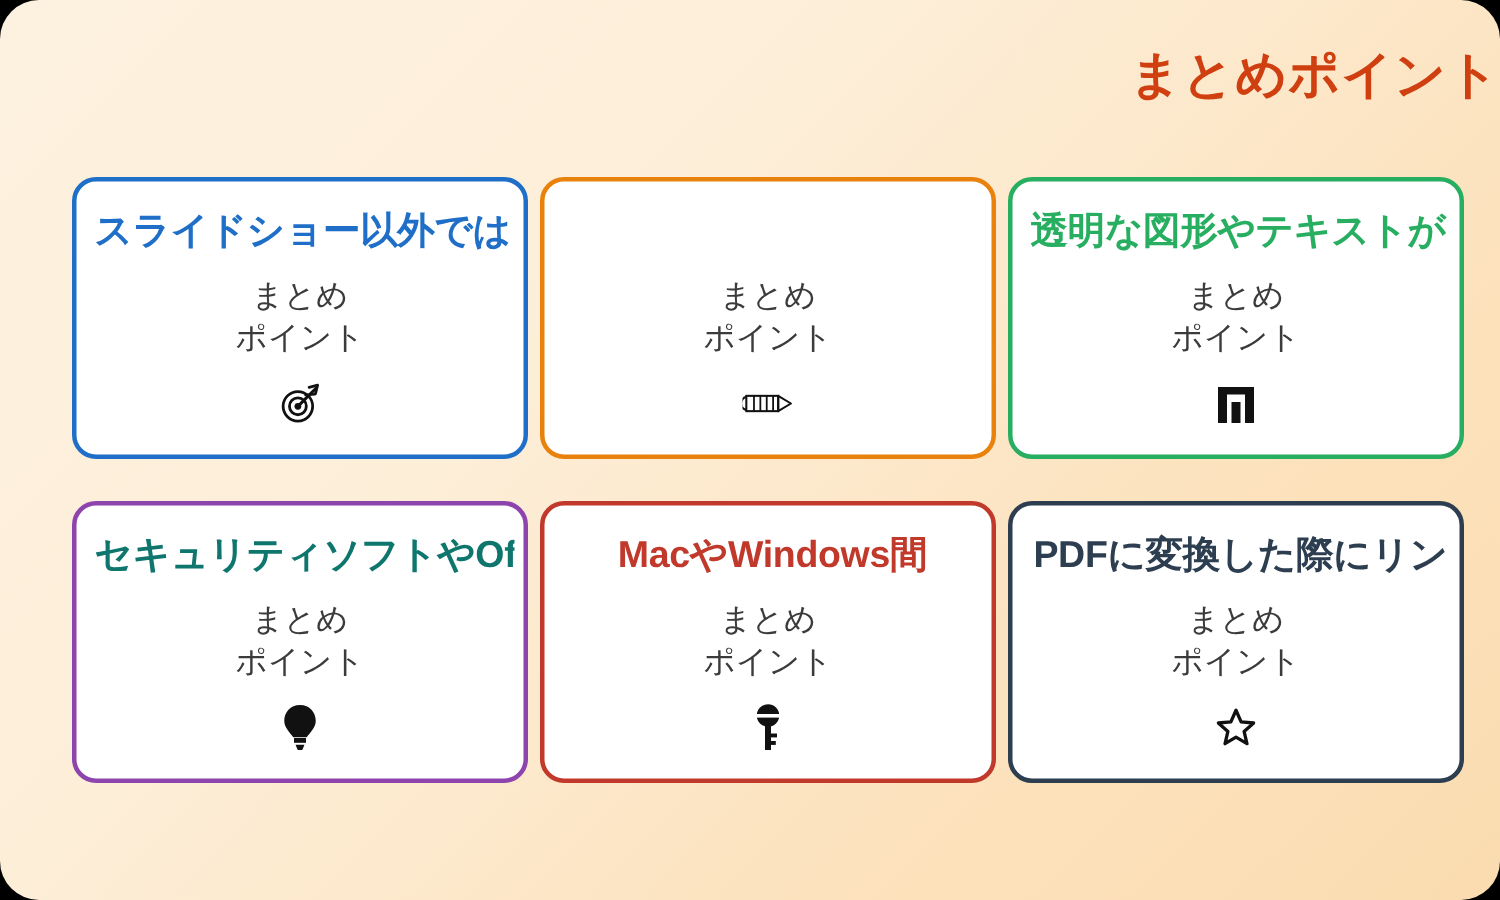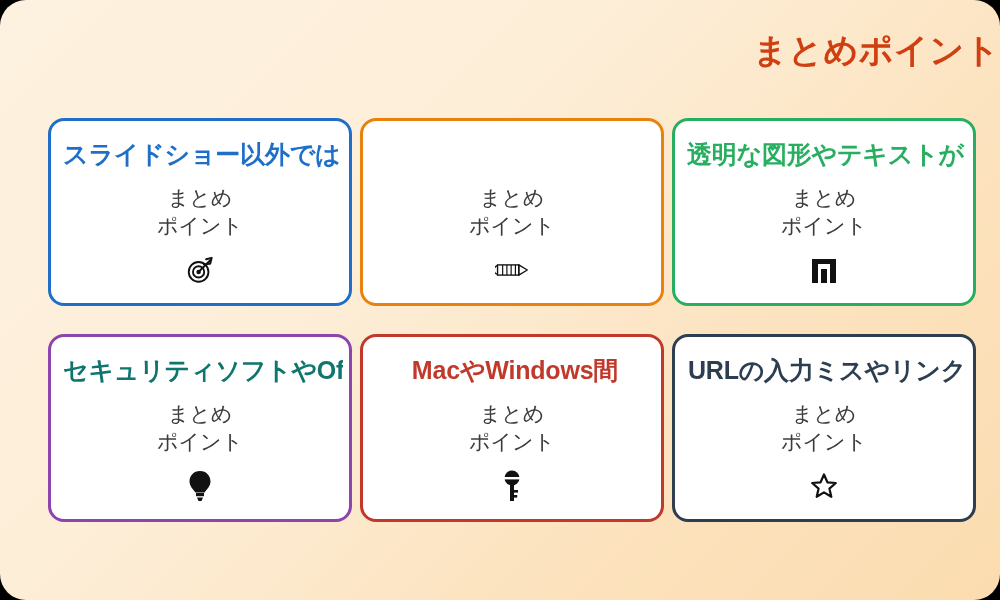--- a/index.html
+++ b/index.html
@@ -178,21 +178,21 @@
           <circle cx="11" cy="8" r="7.5" fill="#111"></circle>
           <rect x="2.5" y="7" width="17" height="2.4" fill="#ffffff"></rect>
           <rect x="9" y="14" width="4" height="17" fill="#111"></rect>
           <rect x="13" y="20" width="4" height="2.6" fill="#111"></rect>
           <rect x="13" y="25" width="3.2" height="2.6" fill="#111"></rect>
         </svg>
       </div>
     </div>
 
     <div class="card" style="border-color: rgb(44, 62, 80);">
-      <div class="card-heading" style="color: rgb(44, 62, 80);">URLの入力ミスやリンク</div>
+      <div class="card-heading" style="color: rgb(44, 62, 80);">PDFに変換した際にリン</div>
       <div class="card-body">まとめ
 ポイント</div>
       <div class="card-icon">
         <svg width="26" height="26" viewBox="0 0 26 26" aria-hidden="true">
           <path d="M13 1.5 L16.4 9.3 L24.8 10.0 L18.4 15.6 L20.3 23.8 L13 19.4 L5.7 23.8 L7.6 15.6 L1.2 10.0 L9.6 9.3 Z" fill="none" stroke="#111" stroke-width="2.2" stroke-linejoin="round"></path>
         </svg>
       </div>
     </div>
 
   </div>

